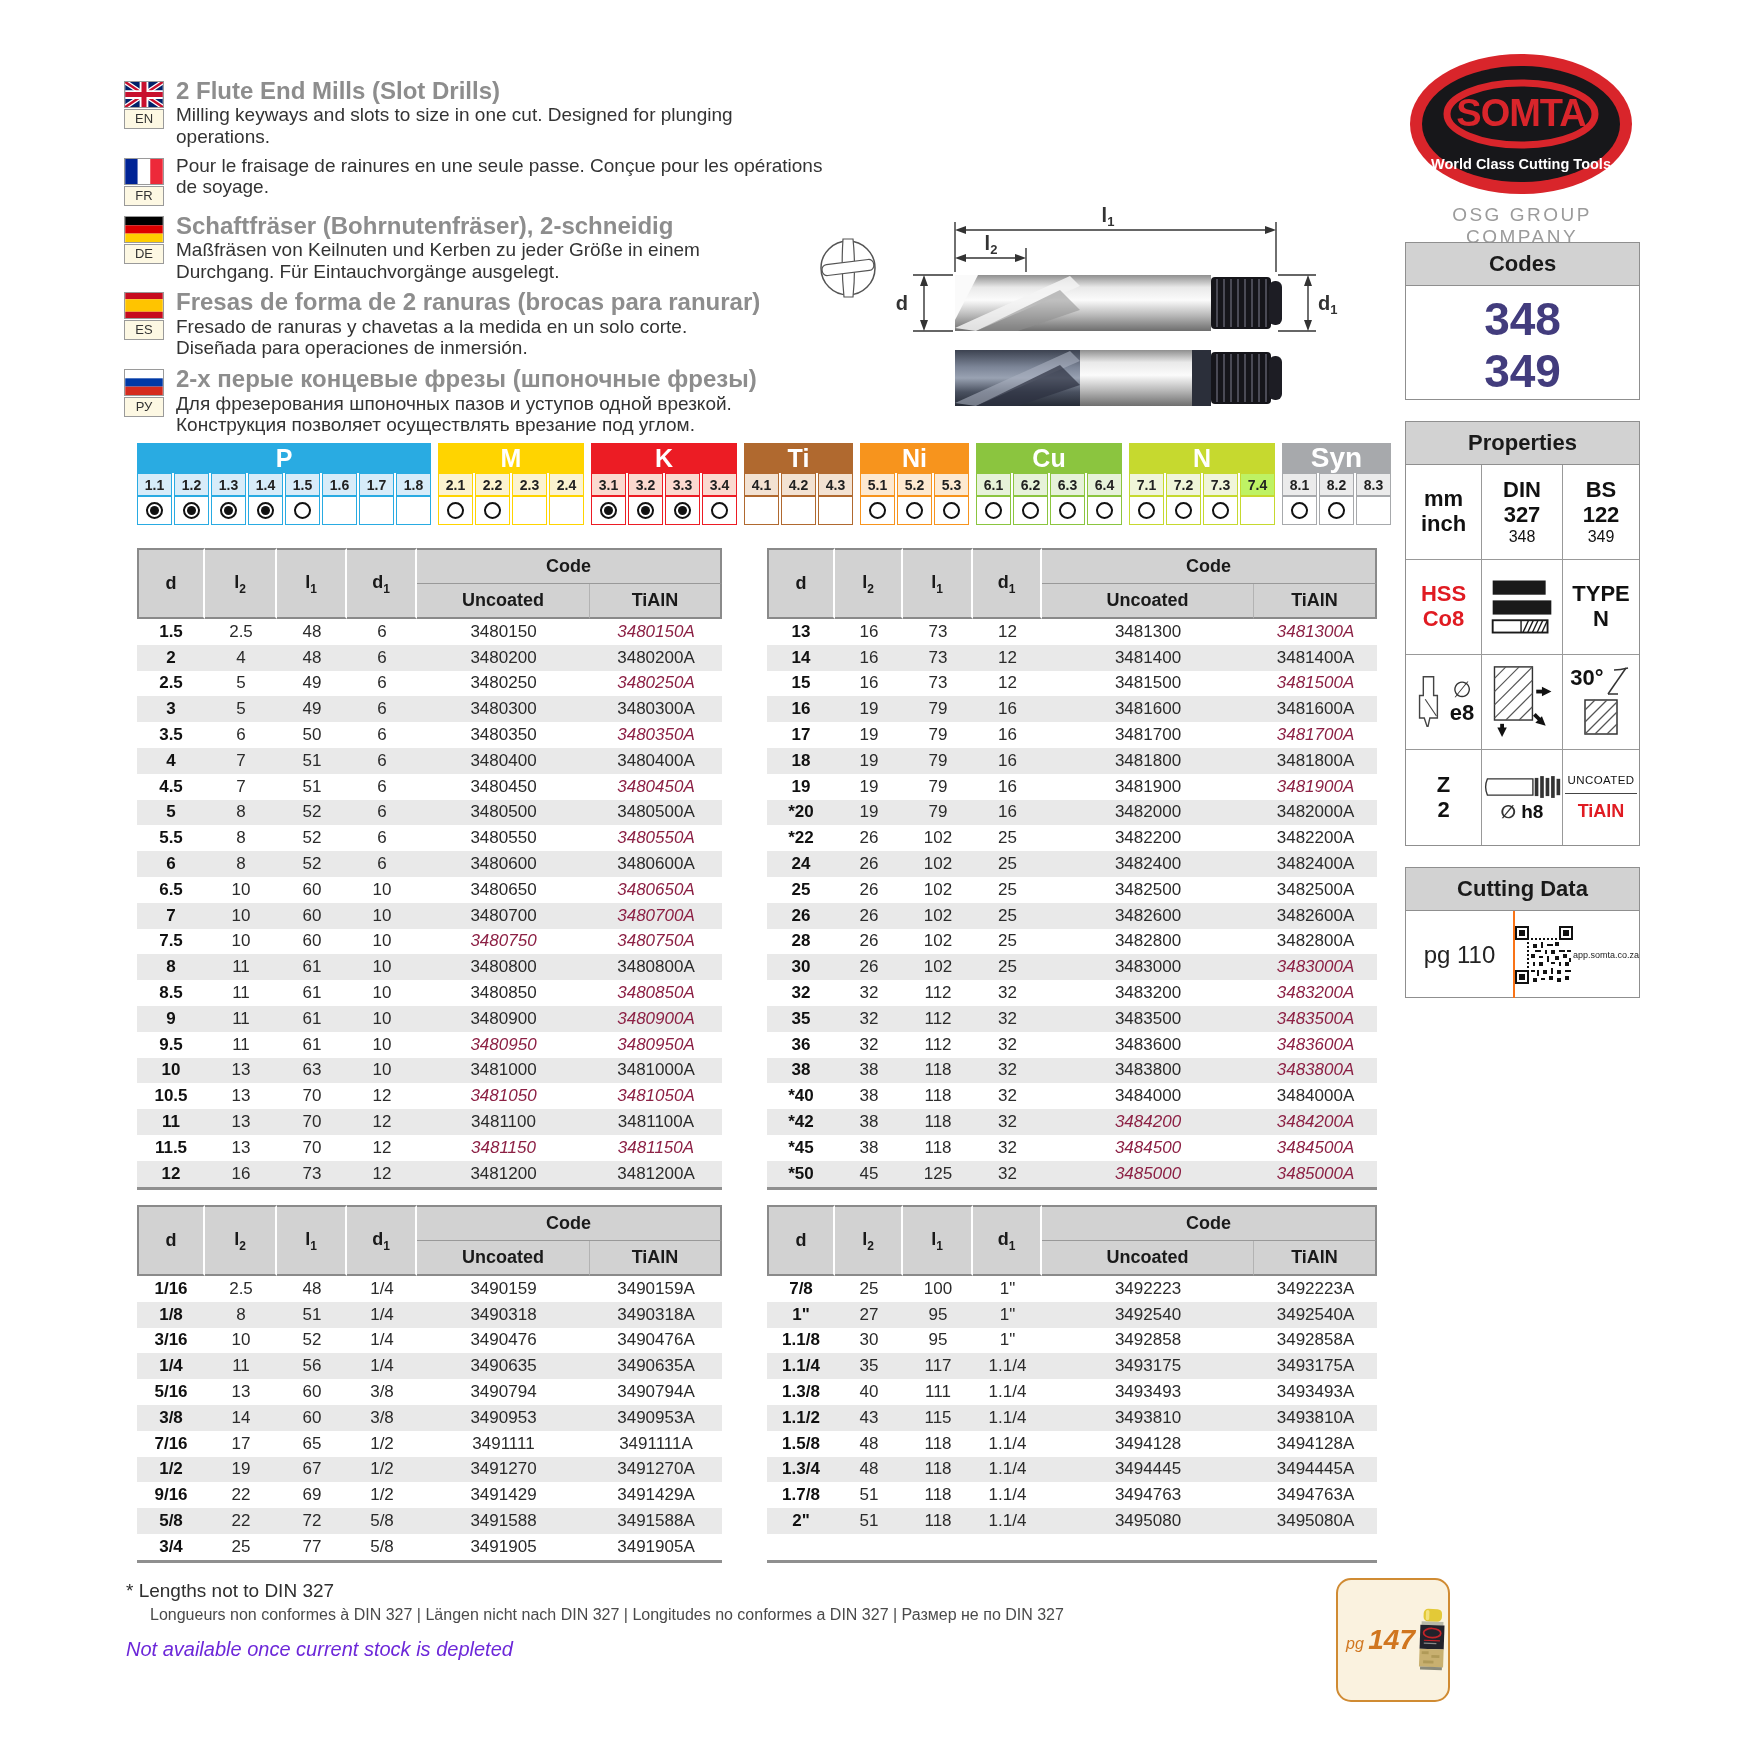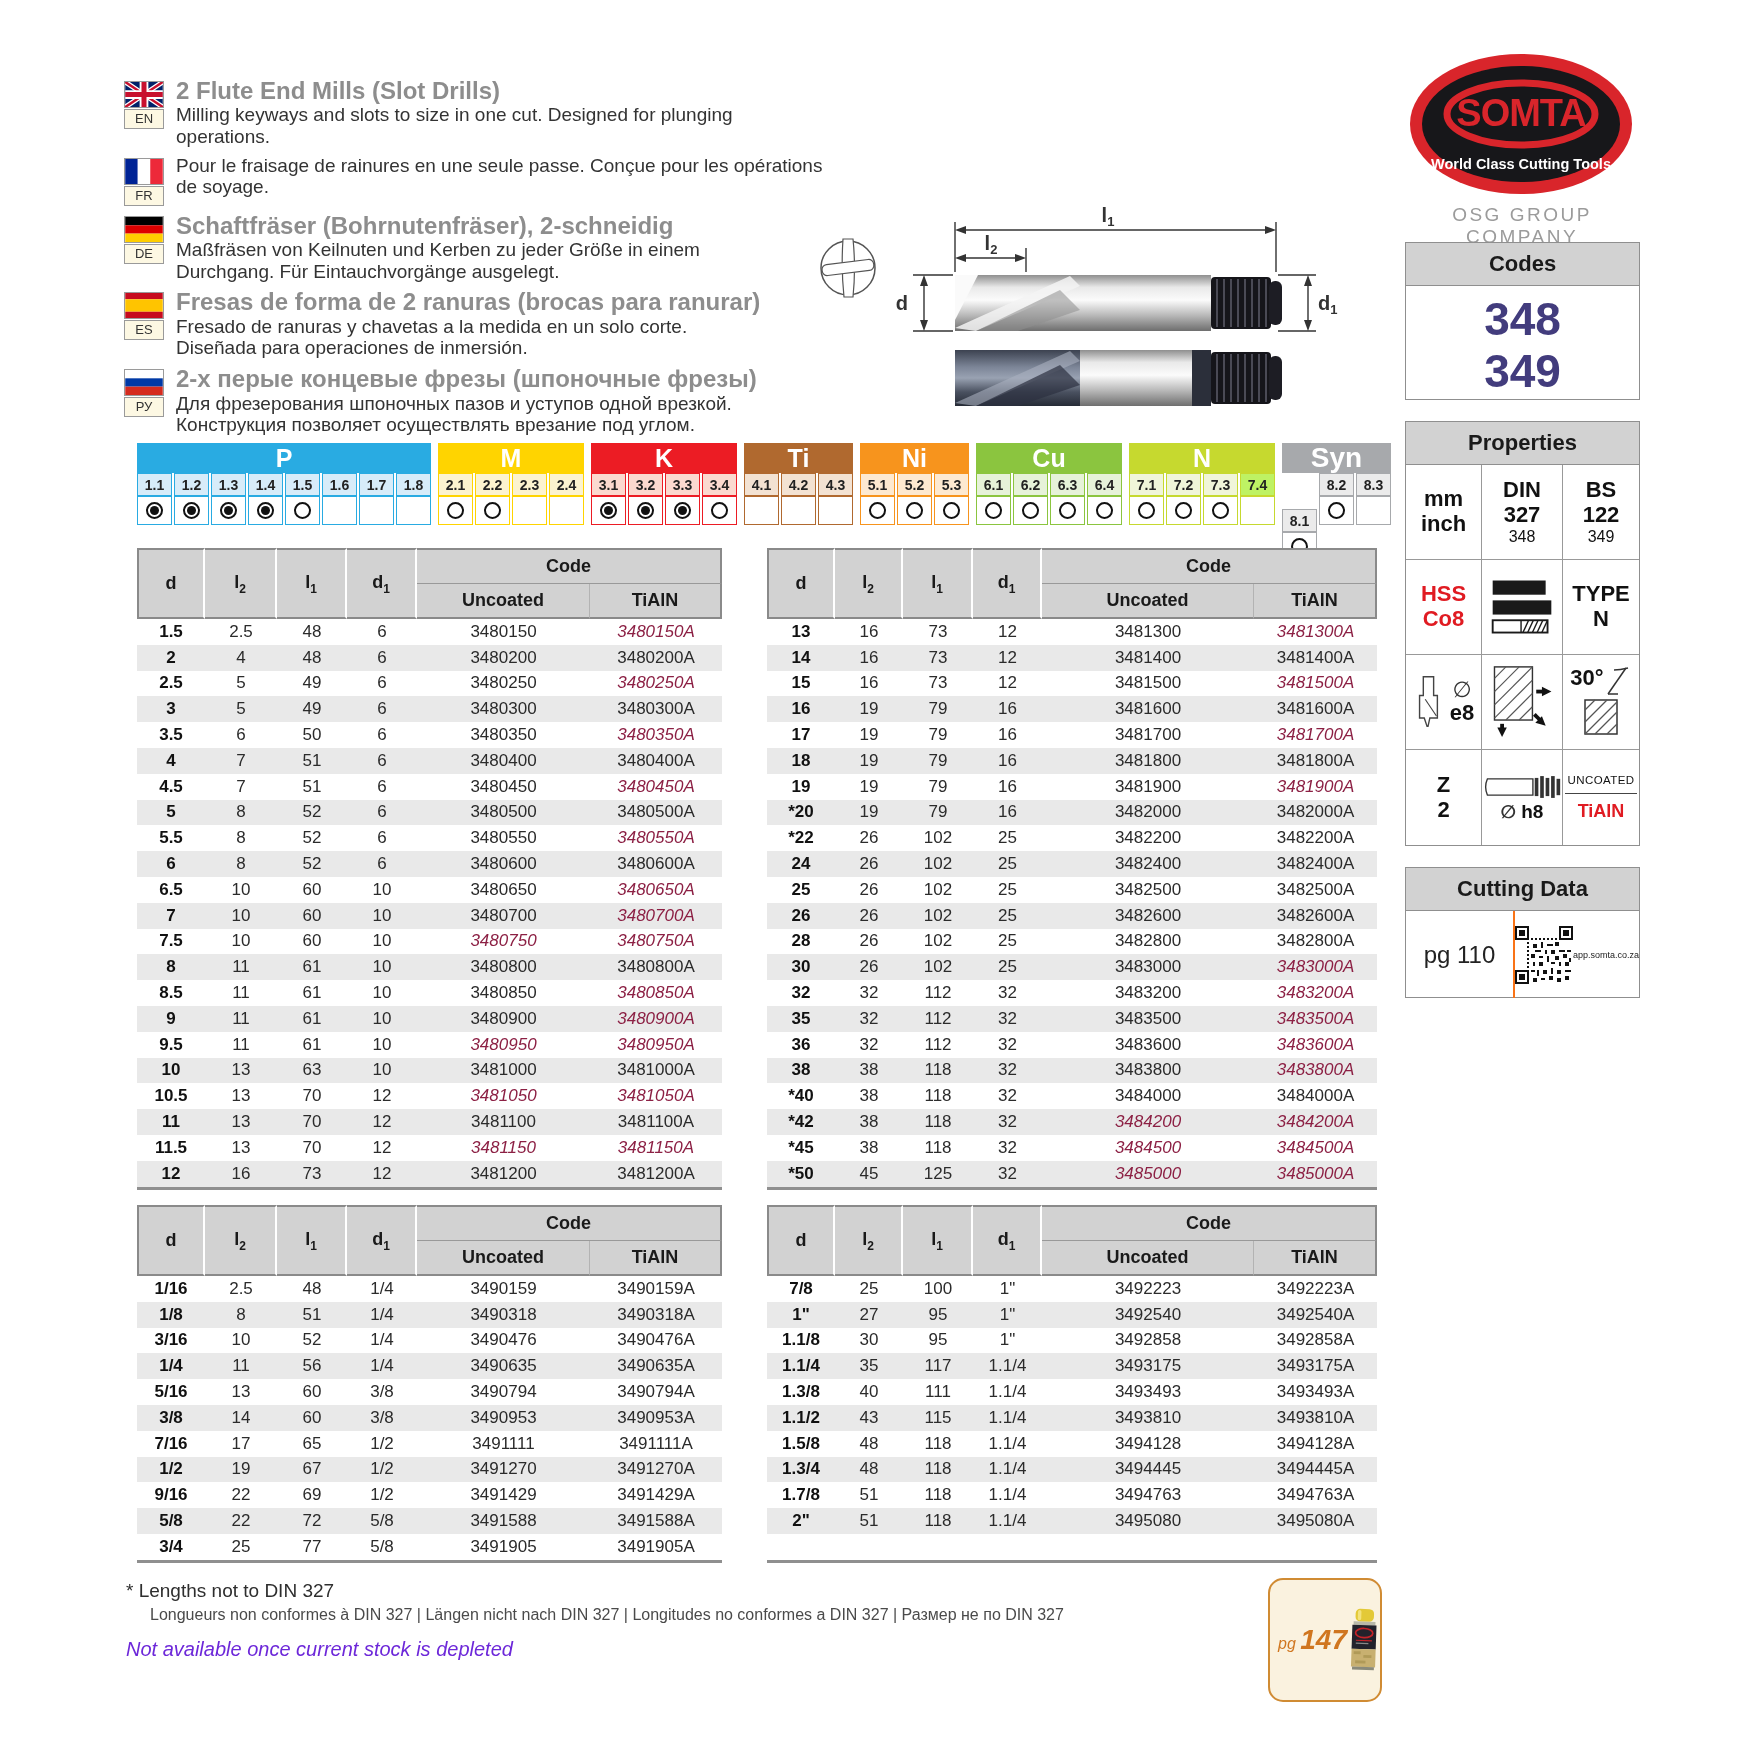--- a/index.html
+++ b/index.html
@@ -71,21 +71,21 @@
   .cut-right{flex:1;display:flex;flex-direction:row;align-items:center;justify-content:center;}
   .qr-cap{font-size:9px;color:#222;margin-top:1px;}
   .osg{left:1398px;top:204px;width:248px;text-align:center;font-size:19px;color:#9b9b9b;letter-spacing:2.5px;}
 
   
   .fn1{left:126px;top:1580px;font-size:19px;color:#2e2e2e;}
   .fn2{left:150px;top:1606px;font-size:16px;color:#4a4a4a;}
   .fn3{left:126px;top:1638px;font-size:20px;font-style:italic;color:#6d28d9;}
 
   
-  .pg147{left:1268px;top:1578px;width:114px;height:124px;background:#faf2df;border:2px solid #d08b33;
+  .pg147{left:1336px;top:1578px;width:114px;height:124px;background:#faf2df;border:2px solid #d08b33;
          border-radius:15px;box-sizing:border-box;display:flex;align-items:center;}
   .pg147-label{margin-left:8px;font-style:italic;color:#d0761f;white-space:nowrap;}
   .pg147-label .pg{font-size:16px;}
   .pg147-label .num{font-size:28px;font-weight:bold;}
 </style>
 </head>
 <body>
 
 <div class="page">
 
@@ -682,21 +682,21 @@
           <div class="mcol">
             <div class="mnum" style="background: #bef264; border-color: rgb(198, 217, 47);">7.4</div>
             <div class="mradio" style="border-color: rgb(198, 217, 47);"></div>
           </div>
         </div>
       </div>
       <div class="mgroup">
         <div class="mhead" style="background: rgb(167, 169, 172); font-size: 28px;">Syn</div>
         <div class="mcells">
           <div class="mcol">
-            <div class="mnum" style="background: rgb(235, 235, 235); border-color: rgb(167, 169, 172); margin-top: 36px;">8.1</div>
+            <div class="mnum" style="background: rgb(235, 235, 235); border-color: rgb(167, 169, 172);">8.1</div>
             <div class="mradio" style="border-color: rgb(167, 169, 172);">
               <span class="rad"></span>
             </div>
           </div>
           <div class="mcol">
             <div class="mnum" style="background: rgb(235, 235, 235); border-color: rgb(167, 169, 172);">8.2</div>
             <div class="mradio" style="border-color: rgb(167, 169, 172);">
               <span class="rad"></span>
             </div>
           </div>

